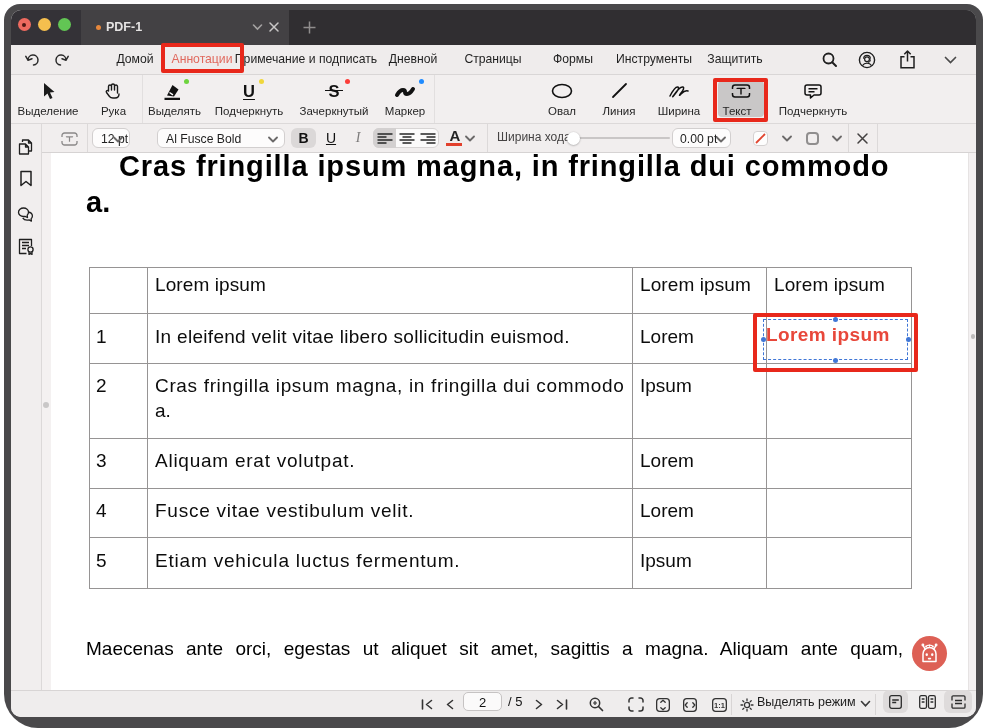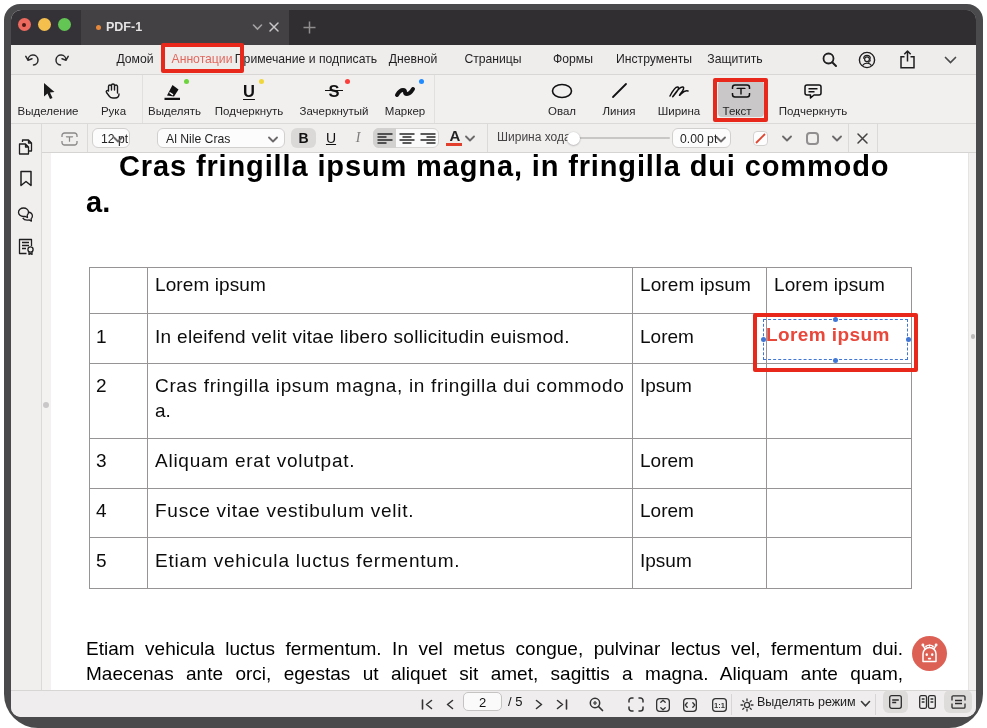--- a/index.html
+++ b/index.html
@@ -193,21 +193,21 @@
         </g>
       </svg>
     <div class="fdiv" style="left:45px;"></div>
     <div class="fbox" style="left:50px; width:38px;">
         <span style="position:absolute; left:8px; top:3px; font-size:12.2px;">12 pt</span>
         <svg style="position:absolute; right:6px; top:7px;" width="10" height="7">
           <path class="chev" d="M1 1.5 L5 5.5 L9 1.5"></path>
         </svg>
       </div>
     <div class="fbox" style="left:115px; width:128px;">
-        <span style="position:absolute; left:8px; top:3px; font-size:12.2px;">Al Nile Cras</span>
+        <span style="position:absolute; left:8px; top:3px; font-size:12.2px;">Al Fusce Bold</span>
         <svg style="position:absolute; right:6px; top:7px;" width="10" height="7">
           <path class="chev" d="M1 1.5 L5 5.5 L9 1.5"></path>
         </svg>
       </div>
     <div style="position:absolute; left:249px; top:4px; width:25px; height:20px; background:#dbd8d8; border-radius:6px; text-align:center; font-weight:bold; font-size:14px; line-height:20px; color:#111;">B</div>
     <div style="position:absolute; left:280px; top:4px; width:18px; height:20px; text-align:center; font-size:14px; line-height:20px; color:#111; text-decoration:underline;">U</div>
     <div style="position:absolute; left:309px; top:4px; width:14px; height:20px; text-align:center; font-size:14px; line-height:20px; color:#7d7b7b; font-style:italic; font-family:'Liberation Serif',serif;">I</div>
     <div style="position:absolute; left:331px; top:4px; width:66px; height:20px; background:#fbfafa; border:1px solid #d7d4d4; border-radius:6px;"></div>
     <div style="position:absolute; left:331px; top:4px; width:23px; height:20px; background:#d3d0d0; border-radius:6px 0 0 6px;"></div>
     <svg class="abs" style="left:335px; top:9px;" width="16" height="11">
@@ -407,21 +407,20 @@
 
 <div class="abs" style="left:763px; top:319px; width:145px; height:41px; border:1.5px dashed #3f76d6;"></div>
 <div class="abs" style="left:766px; top:322px; font-size:19px; line-height:25px; font-weight:bold; color:#e8473a; white-space:nowrap; letter-spacing:0.4px;">Lorem ipsum</div>
 <div class="abs" style="left:833px; top:316.5px; width:5px; height:5px; border-radius:50%; background:#3f76d6;"></div>
 <div class="abs" style="left:833px; top:357.5px; width:5px; height:5px; border-radius:50%; background:#3f76d6;"></div>
 <div class="abs" style="left:760.5px; top:337px; width:5px; height:5px; border-radius:50%; background:#3f76d6;"></div>
 <div class="abs" style="left:905.5px; top:337px; width:5px; height:5px; border-radius:50%; background:#3f76d6;"></div>
 <div class="abs" style="left:753px; top:312.5px; width:165px; height:59.5px; border:4.5px solid #e8281b; border-radius:2px;"></div>
 
 <div class="abs" style="left:86px; top:636px; width:817px; font-size:19px; line-height:25px; color:#000;">
-  <div style="text-align:justify; text-align-last:justify; white-space:nowrap;">Etiam vehicula luctus fermentum. In vel metus congue, pulvinar lectus vel, fermentum dui.</div>
   <div style="text-align:justify; text-align-last:justify; white-space:nowrap;">Maecenas ante orci, egestas ut aliquet sit amet, sagittis a magna. Aliquam ante quam,</div>
 </div>
 
 <div class="abs" style="left:912px; top:636px; width:35px; height:35px; border-radius:50%; background:#dd6055;"></div>
 <svg class="abs" style="left:918px; top:642px;" width="23" height="23">
     <g stroke="#fff" stroke-width="1.5" fill="none" stroke-linecap="round" stroke-linejoin="round">
       <path d="M5 19.5 v-7.5 a6.5 6.5 0 0 1 13 0 v7.5 z"></path>
       <path d="M7 7 L5.2 3.6 M16 7 L17.8 3.6"></path>
       <circle cx="4.9" cy="3" r="0.9" stroke-width="1.1"></circle>
       <circle cx="18.1" cy="3" r="0.9" stroke-width="1.1"></circle>

